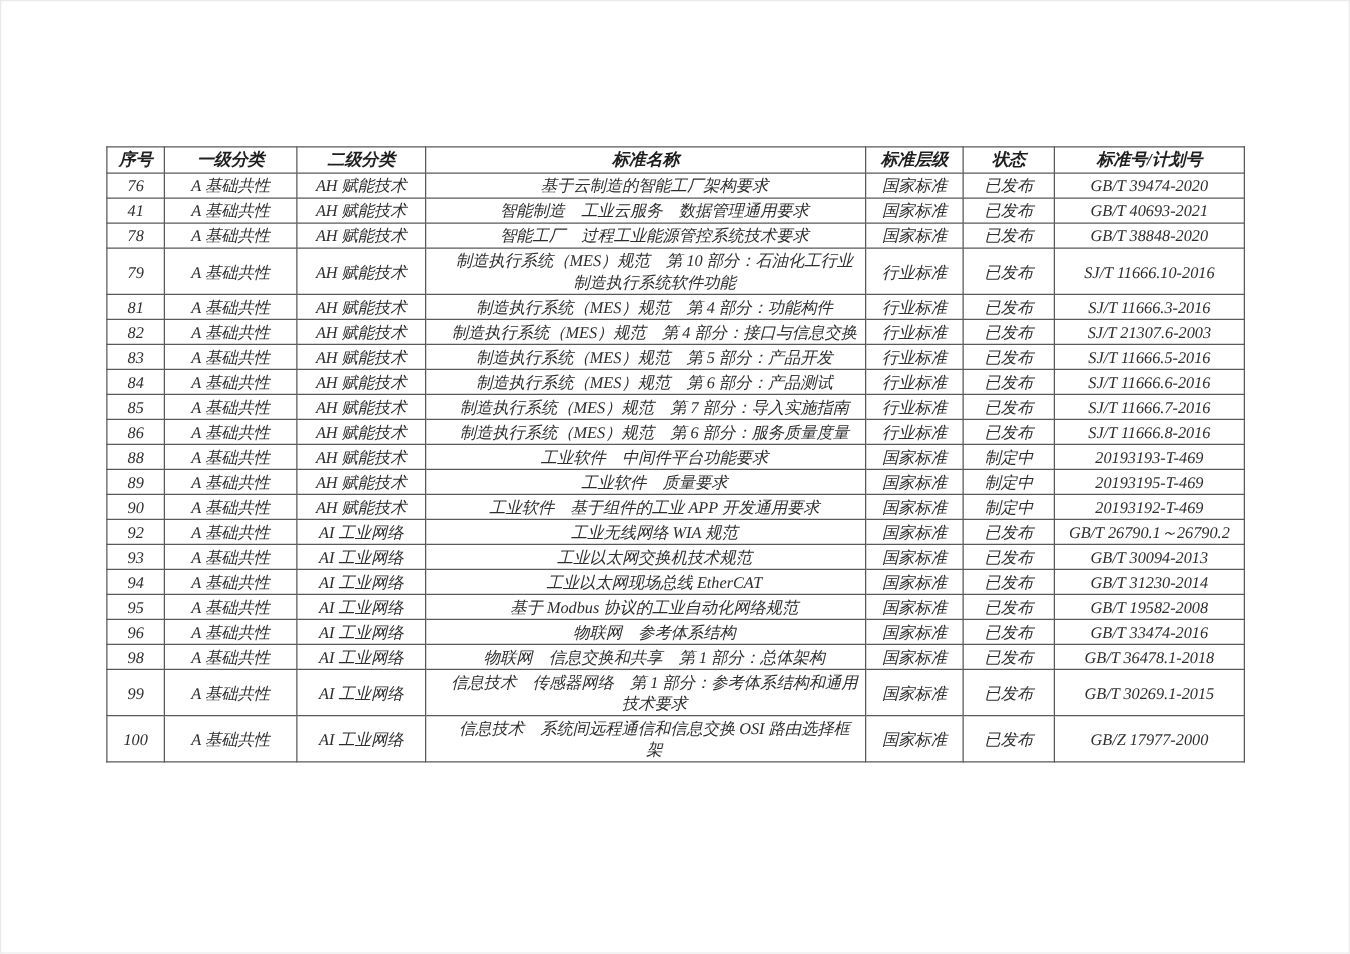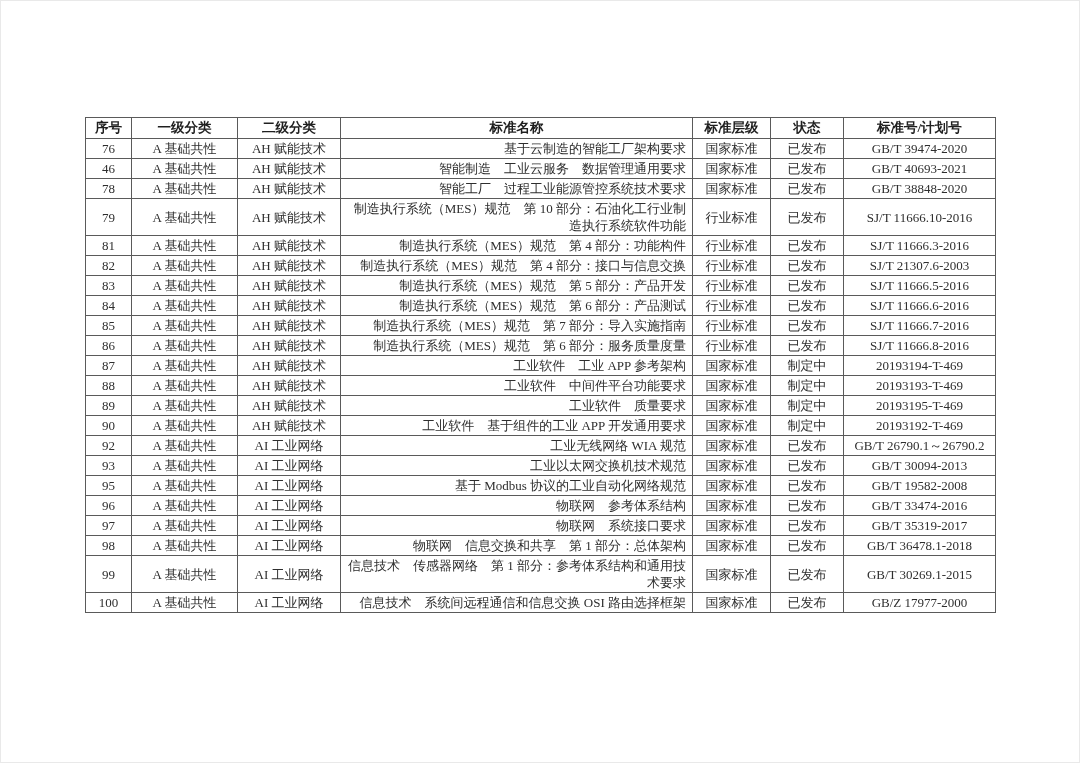--- a/index.html
+++ b/index.html
@@ -20,20 +20,21 @@
     inset: 0;
     outline: 1px solid #e9e9e9;
     outline-offset: -1px;
     pointer-events: none;
   }
   .table-wrap {
     position: absolute;
     left: 85px;
     top: 117px;
     width: 910px;
+    font-style: italic;
   }
   table {
     width: 100%;
     border-collapse: collapse;
     table-layout: fixed;
   }
   th, td {
     border: 1px solid #5a5a5a;
     font-family: "Liberation Serif", "DejaVu Serif", serif;
     vertical-align: middle;
@@ -49,22 +50,22 @@
     overflow: hidden;
   }
   td {
     font-size: 13px;
     line-height: 17px;
     padding: 1px 3px;
     text-align: center;
     color: #2e2e2e;
   }
   td.col-name {
-    text-align: right;
-    padding-left: 6px;
+    text-align: center;
+    padding-left: 20px;
     padding-right: 6px;
   }
   col.col-no     { width: 46px; }
   col.col-l1     { width: 106px; }
   col.col-l2     { width: 103px; }
   col.col-name   { width: 352px; }
   col.col-level  { width: 78px; }
   col.col-status { width: 73px; }
   col.col-code   { width: 152px; }
   .page-number {
@@ -109,21 +110,21 @@
         <tr>
           <td class="col-no">76</td>
           <td class="col-l1">A 基础共性</td>
           <td class="col-l2">AH 赋能技术</td>
           <td class="col-name">基于云制造的智能工厂架构要求</td>
           <td class="col-level">国家标准</td>
           <td class="col-status">已发布</td>
           <td class="col-code">GB/T 39474-2020</td>
         </tr>
         <tr>
-          <td class="col-no">46</td>
+          <td class="col-no">41</td>
           <td class="col-l1">A 基础共性</td>
           <td class="col-l2">AH 赋能技术</td>
           <td class="col-name">智能制造　工业云服务　数据管理通用要求</td>
           <td class="col-level">国家标准</td>
           <td class="col-status">已发布</td>
           <td class="col-code">GB/T 40693-2021</td>
         </tr>
         <tr>
           <td class="col-no">78</td>
           <td class="col-l1">A 基础共性</td>
@@ -188,29 +189,20 @@
           <td class="col-code">SJ/T 11666.7-2016</td>
         </tr>
         <tr>
           <td class="col-no">86</td>
           <td class="col-l1">A 基础共性</td>
           <td class="col-l2">AH 赋能技术</td>
           <td class="col-name">制造执行系统（MES）规范　第 6 部分：服务质量度量</td>
           <td class="col-level">行业标准</td>
           <td class="col-status">已发布</td>
           <td class="col-code">SJ/T 11666.8-2016</td>
-        </tr>
-        <tr>
-          <td class="col-no">87</td>
-          <td class="col-l1">A 基础共性</td>
-          <td class="col-l2">AH 赋能技术</td>
-          <td class="col-name">工业软件　工业 APP 参考架构</td>
-          <td class="col-level">国家标准</td>
-          <td class="col-status">制定中</td>
-          <td class="col-code">20193194-T-469</td>
         </tr>
         <tr>
           <td class="col-no">88</td>
           <td class="col-l1">A 基础共性</td>
           <td class="col-l2">AH 赋能技术</td>
           <td class="col-name">工业软件　中间件平台功能要求</td>
           <td class="col-level">国家标准</td>
           <td class="col-status">制定中</td>
           <td class="col-code">20193193-T-469</td>
         </tr>
@@ -244,45 +236,45 @@
         <tr>
           <td class="col-no">93</td>
           <td class="col-l1">A 基础共性</td>
           <td class="col-l2">AI 工业网络</td>
           <td class="col-name">工业以太网交换机技术规范</td>
           <td class="col-level">国家标准</td>
           <td class="col-status">已发布</td>
           <td class="col-code">GB/T 30094-2013</td>
         </tr>
         <tr>
+          <td class="col-no">94</td>
+          <td class="col-l1">A 基础共性</td>
+          <td class="col-l2">AI 工业网络</td>
+          <td class="col-name">工业以太网现场总线 EtherCAT</td>
+          <td class="col-level">国家标准</td>
+          <td class="col-status">已发布</td>
+          <td class="col-code">GB/T 31230-2014</td>
+        </tr>
+        <tr>
           <td class="col-no">95</td>
           <td class="col-l1">A 基础共性</td>
           <td class="col-l2">AI 工业网络</td>
           <td class="col-name">基于 Modbus 协议的工业自动化网络规范</td>
           <td class="col-level">国家标准</td>
           <td class="col-status">已发布</td>
           <td class="col-code">GB/T 19582-2008</td>
         </tr>
         <tr>
           <td class="col-no">96</td>
           <td class="col-l1">A 基础共性</td>
           <td class="col-l2">AI 工业网络</td>
           <td class="col-name">物联网　参考体系结构</td>
           <td class="col-level">国家标准</td>
           <td class="col-status">已发布</td>
           <td class="col-code">GB/T 33474-2016</td>
-        </tr>
-        <tr>
-          <td class="col-no">97</td>
-          <td class="col-l1">A 基础共性</td>
-          <td class="col-l2">AI 工业网络</td>
-          <td class="col-name">物联网　系统接口要求</td>
-          <td class="col-level">国家标准</td>
-          <td class="col-status">已发布</td>
-          <td class="col-code">GB/T 35319-2017</td>
         </tr>
         <tr>
           <td class="col-no">98</td>
           <td class="col-l1">A 基础共性</td>
           <td class="col-l2">AI 工业网络</td>
           <td class="col-name">物联网　信息交换和共享　第 1 部分：总体架构</td>
           <td class="col-level">国家标准</td>
           <td class="col-status">已发布</td>
           <td class="col-code">GB/T 36478.1-2018</td>
         </tr>

